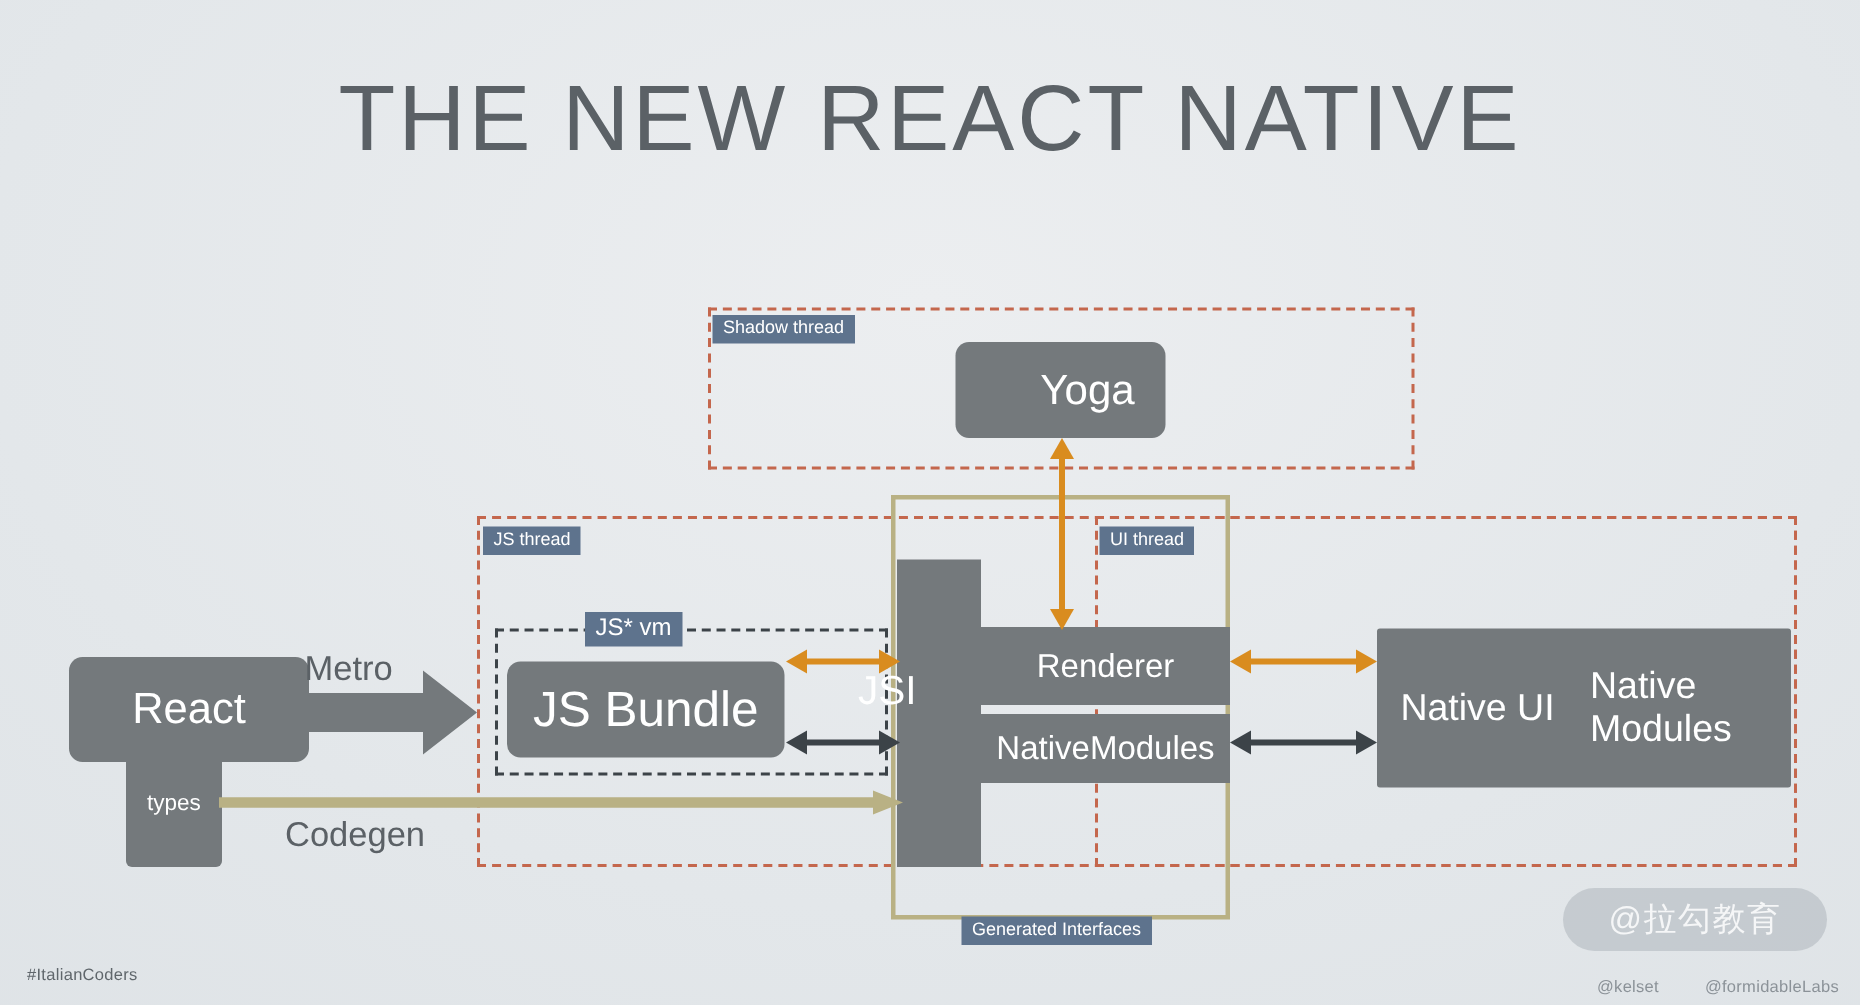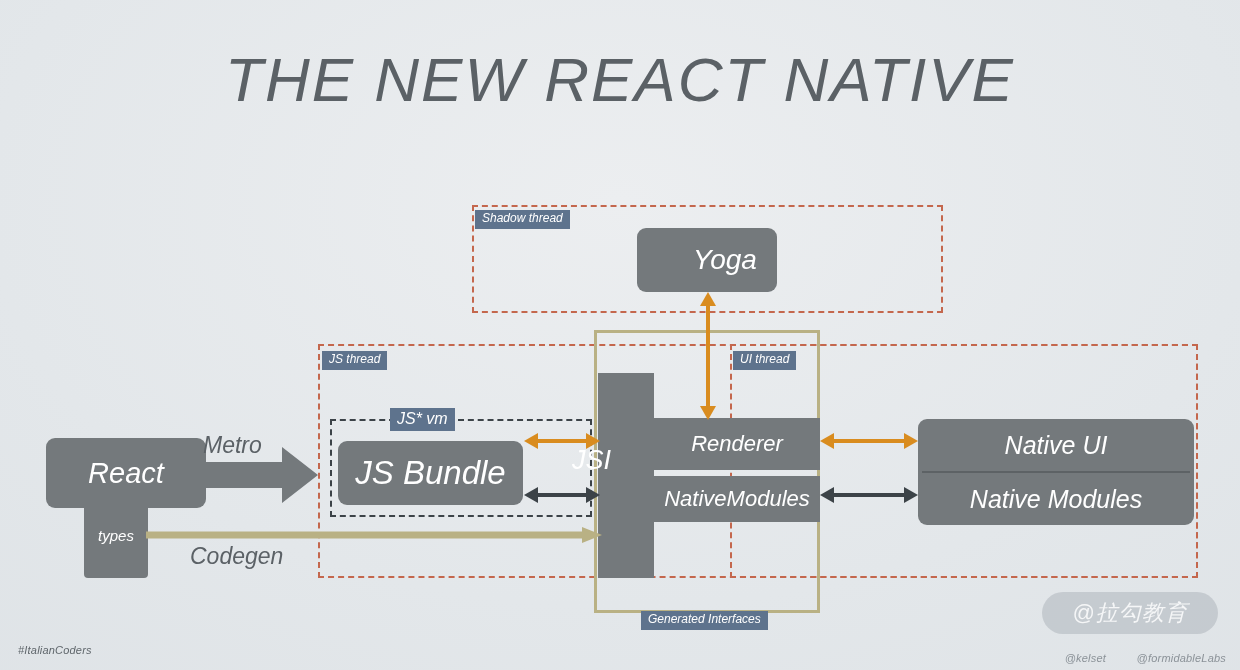--- a/index.html
+++ b/index.html
@@ -8,21 +8,20 @@
     background: #d8dde1;
   }
   #slide {
     position: relative;
     width: 1240px;
     height: 670px;
     overflow: hidden;
     font-family: "Liberation Sans", sans-serif;
     background:
       radial-gradient(ellipse 1400px 900px at 50% 30%, #eceef0 0%, #e3e7ea 45%, #dadfe3 100%);
-    font-style: italic;
   }
   
   #title {
     position: absolute;
     top: 44px;
     left: 0;
     width: 1240px;
     text-align: center;
     font-size: 62px;
     letter-spacing: 2px;
@@ -111,25 +110,25 @@
     align-items: center;
     justify-content: center;
     color: rgba(255,255,255,0.82);
     font-size: 22px;
     letter-spacing: 1px;
   }
   
   .stack-box {
     position: absolute;
     background: #74797c;
-    border-radius: 9px;
+    border-radius: 2px;
     box-sizing: border-box;
     overflow: hidden;
     display: flex;
-    flex-direction: column;
+    flex-direction: row;
   }
   .stack-row {
     flex: 1;
     display: flex;
     align-items: center;
     justify-content: center;
     color: #ffffff;
     font-weight: 300;
     font-size: 25px;
   }

